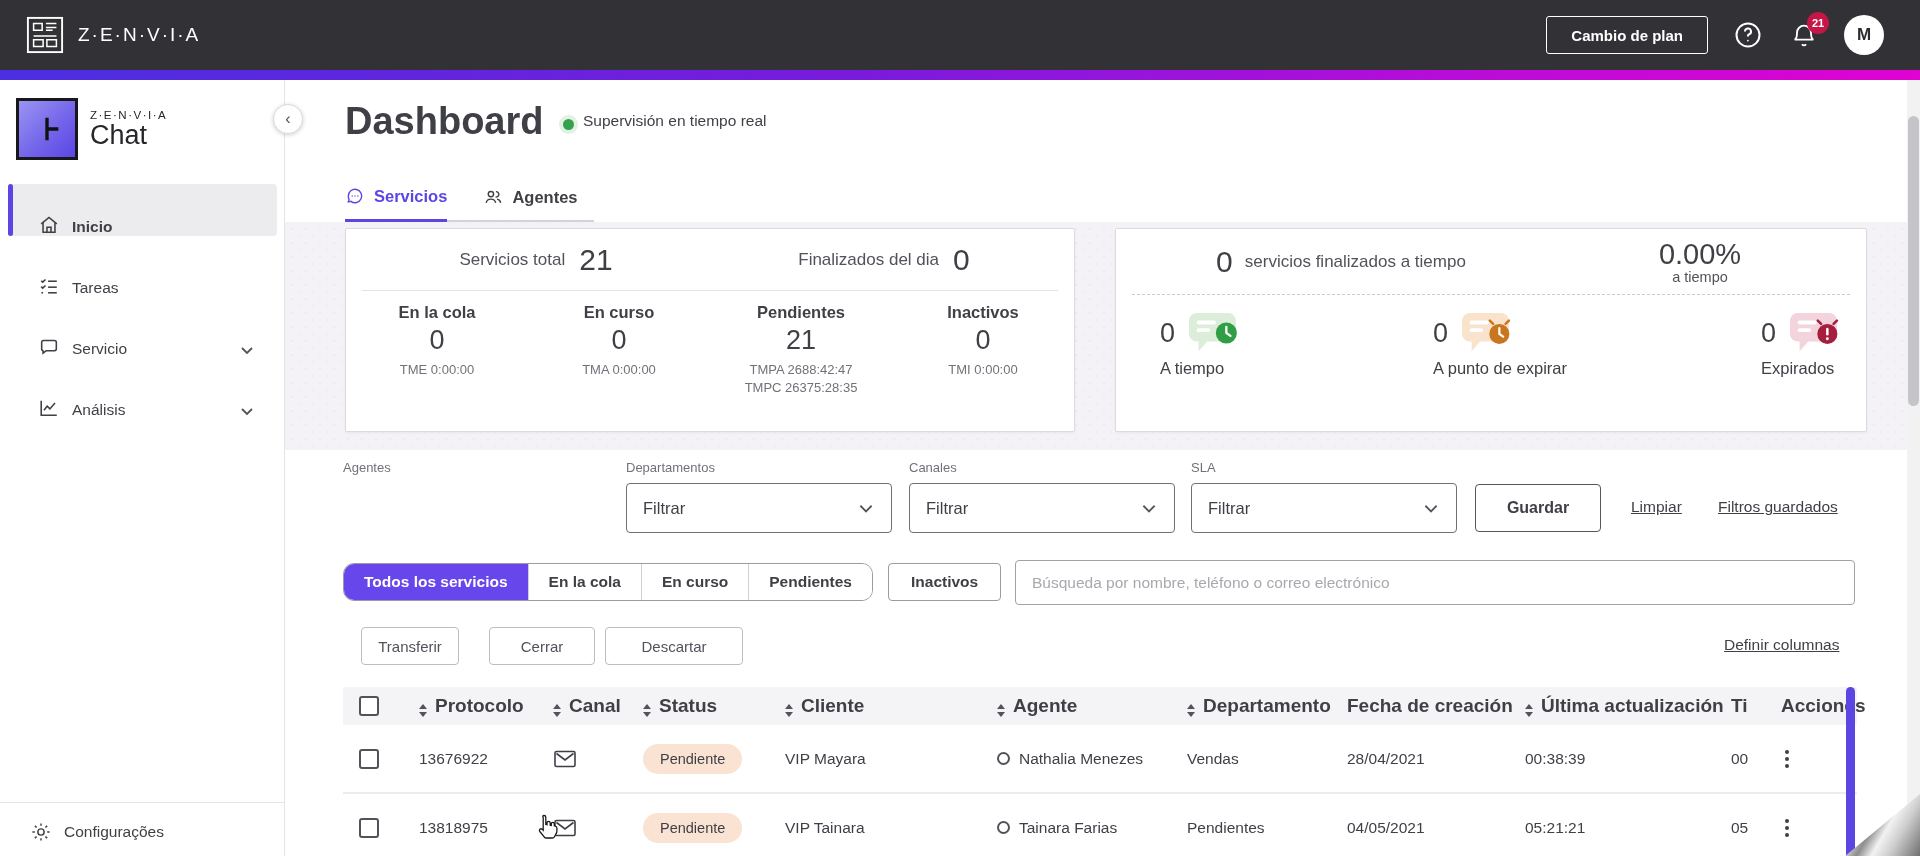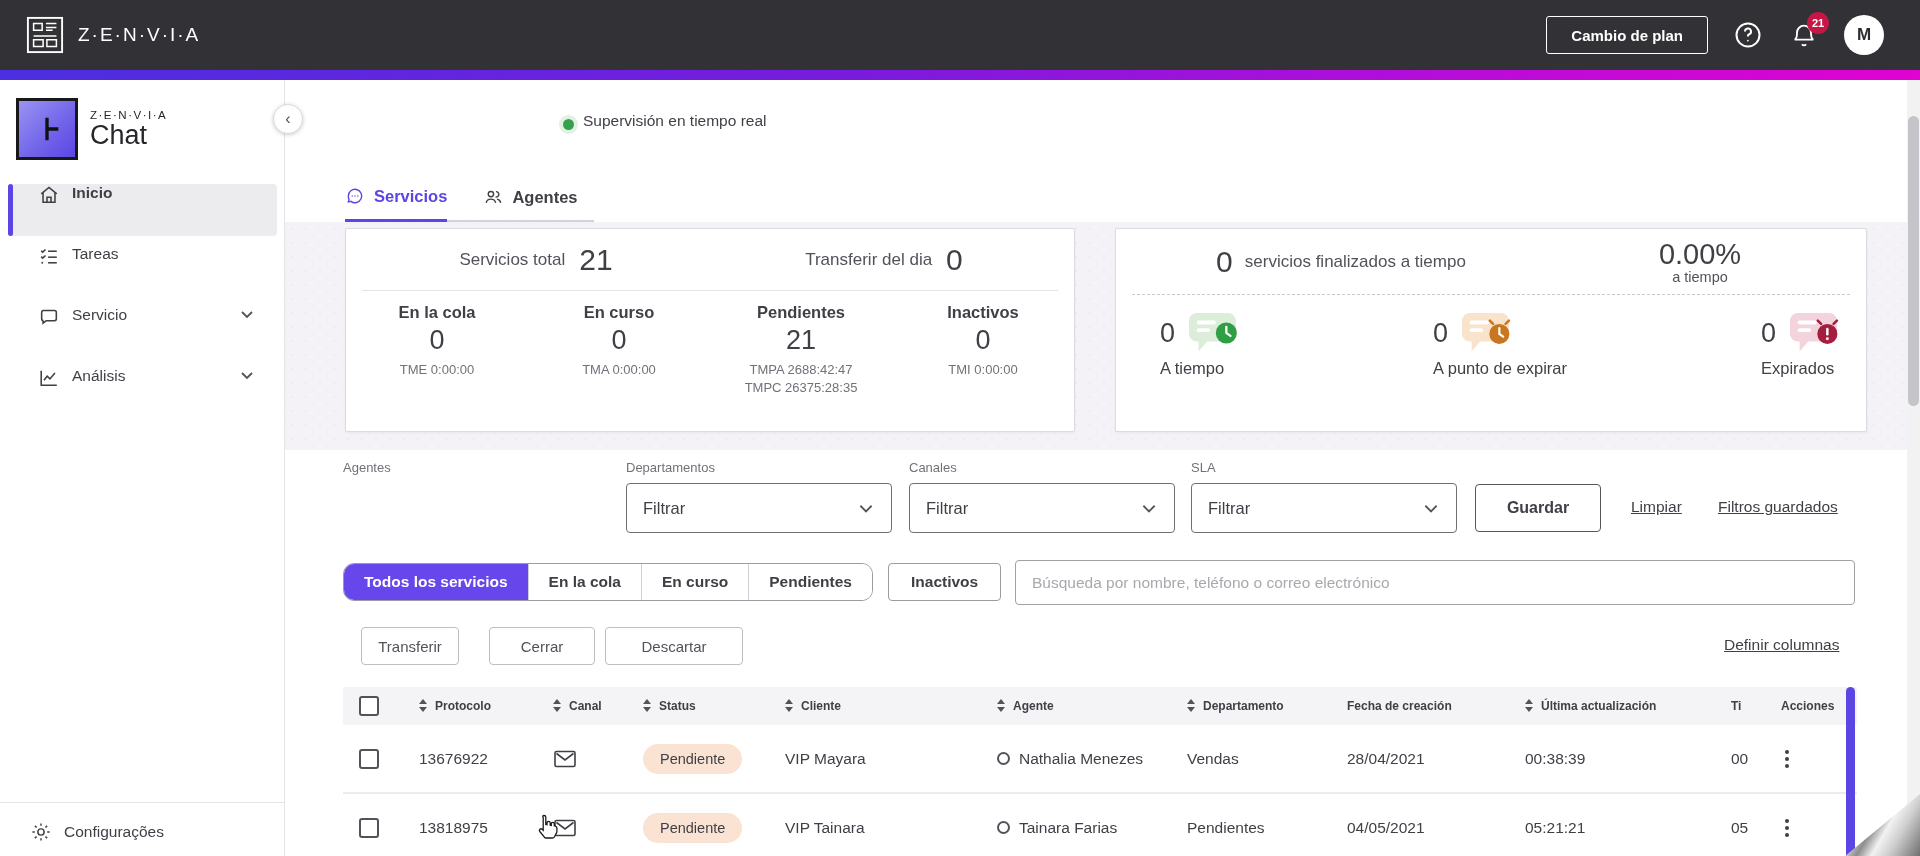--- a/index.html
+++ b/index.html
@@ -20,21 +20,21 @@
   .grad{position:absolute;left:0;top:70px;width:1920px;height:10px;background:linear-gradient(90deg,#4b2fe0 0%,#7a1bdc 45%,#b60dd8 75%,#e003d2 100%)}
 
   
   .sidebar{position:absolute;left:0;top:80px;width:285px;height:776px;background:#fff;border-right:1px solid #e4e4e7}
   .side-logo{position:absolute;left:16px;top:18px;display:flex;align-items:center;gap:12px}
   .logo-sq{width:62px;height:62px;border:3px solid #18181b;background:linear-gradient(135deg,#9a94f2 0%,#7466ea 55%,#5b46e4 100%);display:flex;align-items:center;justify-content:center}
   .logo-txt .z{font-size:11.5px;letter-spacing:1.5px;color:#26262b}
   .logo-txt .c{font-size:27px;font-weight:500;color:#26262b;line-height:1.05}
   .collapse-btn{position:absolute;left:273px;top:104px;width:30px;height:30px;border-radius:50%;background:#fff;border:1px solid #dcdcdf;box-shadow:0 1px 4px rgba(0,0,0,.2);display:flex;align-items:center;justify-content:center;color:#52525b;font-size:16px;z-index:20;cursor:pointer}
   .nav{position:absolute;left:0;top:104px;width:285px}
-  .nav-item{position:relative;height:52px;margin:0 8px 9px 8px;display:flex;align-items:flex-start;padding-left:30px;font-size:15.5px;color:#3f3f46;border-radius:4px;cursor:pointer}
+  .nav-item{position:relative;height:52px;margin:0 8px 9px 8px;display:flex;align-items:flex-end;padding-left:30px;font-size:15.5px;color:#3f3f46;border-radius:4px;cursor:pointer}
   .nav-item.active{background:#ececef;font-weight:700}
   .nav-item.active .bar{position:absolute;left:0;top:0;width:5px;height:100%;background:#5b46e4;border-radius:3px}
   .nav-ic{width:22px;height:22px;margin-right:12px;color:#3f3f46;flex:0 0 auto}
   .nav-chev{position:absolute;right:22px;color:#52525b}
   .side-foot{position:absolute;left:0;top:722px;width:285px;border-top:1px solid #e4e4e7}
   .foot-item{display:flex;align-items:center;padding-left:30px;height:58px;font-size:15.5px;color:#3f3f46;cursor:pointer}
 
   
   .main{position:absolute;left:285px;top:80px;width:1635px;height:776px;background:#fff;overflow:hidden}
   .page-title{position:absolute;left:60px;top:20px;font-size:38px;font-weight:600;color:#3f3f46}
@@ -93,21 +93,21 @@
   .search{position:absolute;left:730px;top:480px;width:840px;height:45px;border:1px solid #a1a1a6;border-radius:4px;padding:0 16px;font-size:15.5px;color:#3f3f46;font-family:inherit}
   .search::placeholder{color:#a8a8ae}
 
   
   .act-btn{position:absolute;top:547px;height:38px;border:1px solid #bdbdc2;border-radius:4px;background:#fff;font-size:15px;color:#52525b;cursor:pointer;font-family:inherit}
   .defcols{position:absolute;left:1439px;top:556px}
 
   
   .table{position:absolute;left:58px;top:607px;width:1514px}
   .thead{display:flex;align-items:center;height:38px;background:#f4f4f6;border-radius:2px}
-  .th{display:flex;align-items:flex-start;font-size:12px;font-weight:700;color:#3f3f46}
+  .th{display:flex;align-items:flex-end;font-size:19px;font-weight:700;color:#3f3f46}
   .trow{display:flex;align-items:center;height:69px;background:#fff;border-bottom:2px solid #ececef}
   .td{display:flex;align-items:center;font-size:15.5px;color:#3f3f46}
   .cw1{width:56px;padding-left:16px}.cw2{width:148px;padding-left:20px}.cw3{width:92px;padding-left:6px}
   .cw4{width:128px;padding-left:4px}.cw5{width:226px;padding-left:18px}.cw6{width:190px;padding-left:4px}
   .cw7{width:160px;padding-left:4px}.cw8{width:178px;padding-left:4px}.cw9{width:210px;padding-left:4px}
   .cw10{width:28px;overflow:hidden;white-space:nowrap}.cw11{width:78px;padding-left:22px}
   .sort{display:inline-flex;flex-direction:column;gap:3px;margin-right:8px}
   .sort i{display:block;width:0;height:0;border-left:4px solid transparent;border-right:4px solid transparent}
   .sort .up{border-bottom:5px solid #52525b}
   .sort .dn{border-top:5px solid #52525b}
@@ -225,20 +225,21 @@
           <circle cx="12" cy="12" r="3.4"></circle>
           <path d="M12 2.6v2.6M12 18.8v2.6M2.6 12h2.6M18.8 12h2.6M5.3 5.3l1.9 1.9M16.8 16.8l1.9 1.9M18.7 5.3l-1.9 1.9M7.2 16.8l-1.9 1.9"></path>
         </svg>
         <span>Configurações</span>
       </div>
     </div>
   </div>
   <div class="collapse-btn">‹</div>
 
   <div class="main">
+    <div class="page-title">Dashboard</div>
     <div class="status-dot"></div>
     <div class="status-txt">Supervisión en tiempo real</div>
 
     <div class="tabs">
       <div class="tab active">
         <svg viewBox="0 0 24 24" fill="none" stroke="currentColor" stroke-width="1.7">
           <path d="M4 12a8 8 0 1 1 3.2 6.4L4 19l.8-3A8 8 0 0 1 4 12z"></path>
           <circle cx="8.6" cy="12" r=".8" fill="currentColor" stroke="none"></circle>
             <circle cx="12" cy="12" r=".8" fill="currentColor" stroke="none"></circle>
             <circle cx="15.4" cy="12" r=".8" fill="currentColor" stroke="none"></circle>
@@ -258,21 +259,21 @@
 
     <div class="band"></div>
 
     <div class="card card1">
       <div class="c1-top">
         <div class="c1-pair">
           <span class="lbl-g">Servicios total</span>
           <span class="big">21</span>
         </div>
         <div class="c1-pair">
-          <span class="lbl-g">Transferir del dia</span>
+          <span class="lbl-g">Finalizados del dia</span>
           <span class="big">0</span>
         </div>
       </div>
       <div class="c1-cols">
         <div class="c1-col">
           <div class="h">En la cola</div>
           <div class="v">0</div>
           <div class="m">TME 0:00:00</div>
         </div>
         <div class="c1-col">

